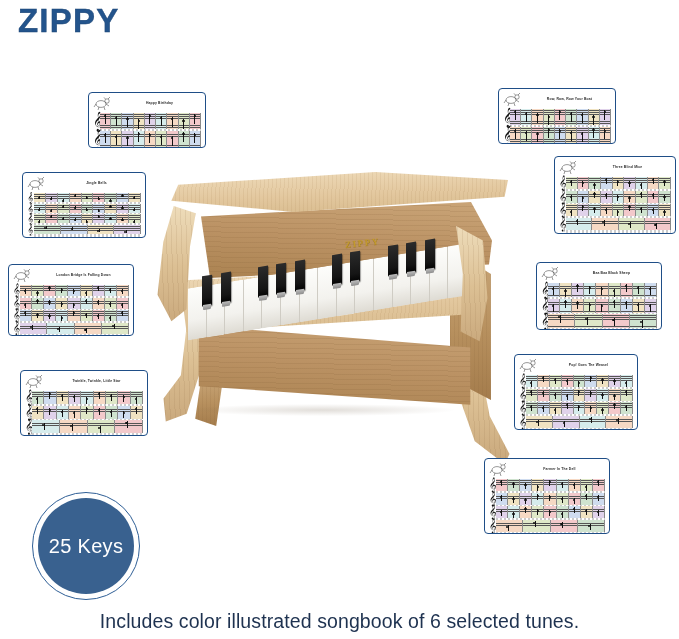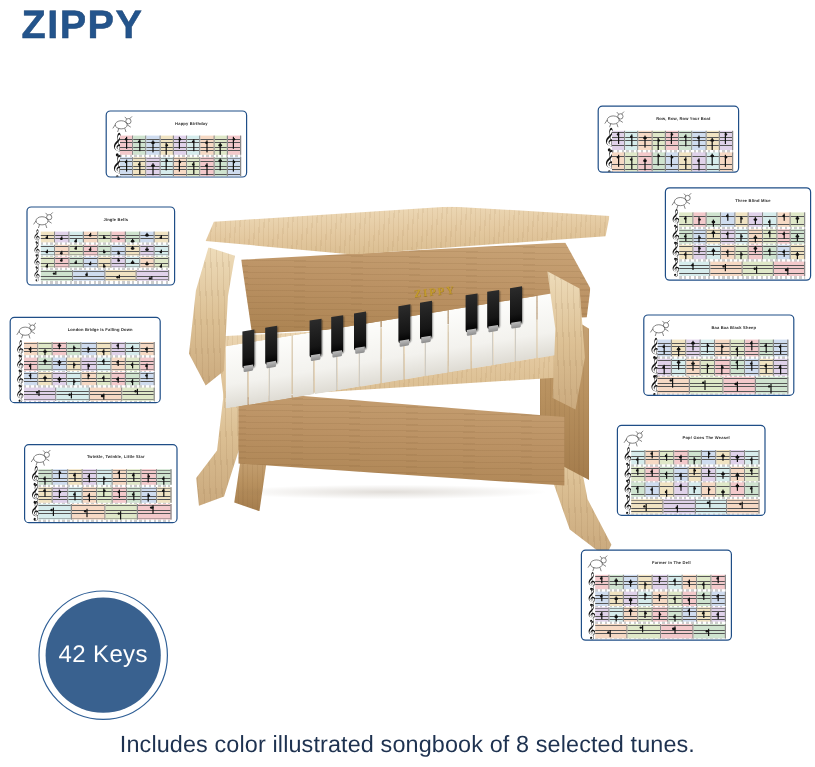--- a/index.html
+++ b/index.html
@@ -1722,19 +1722,19 @@
               <div class="lyr"></div>
             </div>
           </div>
         </div>
       </div>
     </div>
 
   <div class="badge-wrap">
     <div class="badge-ring"></div>
     <div class="badge-fill">
-      <span class="badge-text">42 Keys</span>
+      <span class="badge-text">25 Keys</span>
     </div>
   </div>
 
-  <div class="caption">Includes color illustrated songbook of 8 selected tunes.</div>
+  <div class="caption">Includes color illustrated songbook of 6 selected tunes.</div>
 
 </div>
 
 </body></html>

